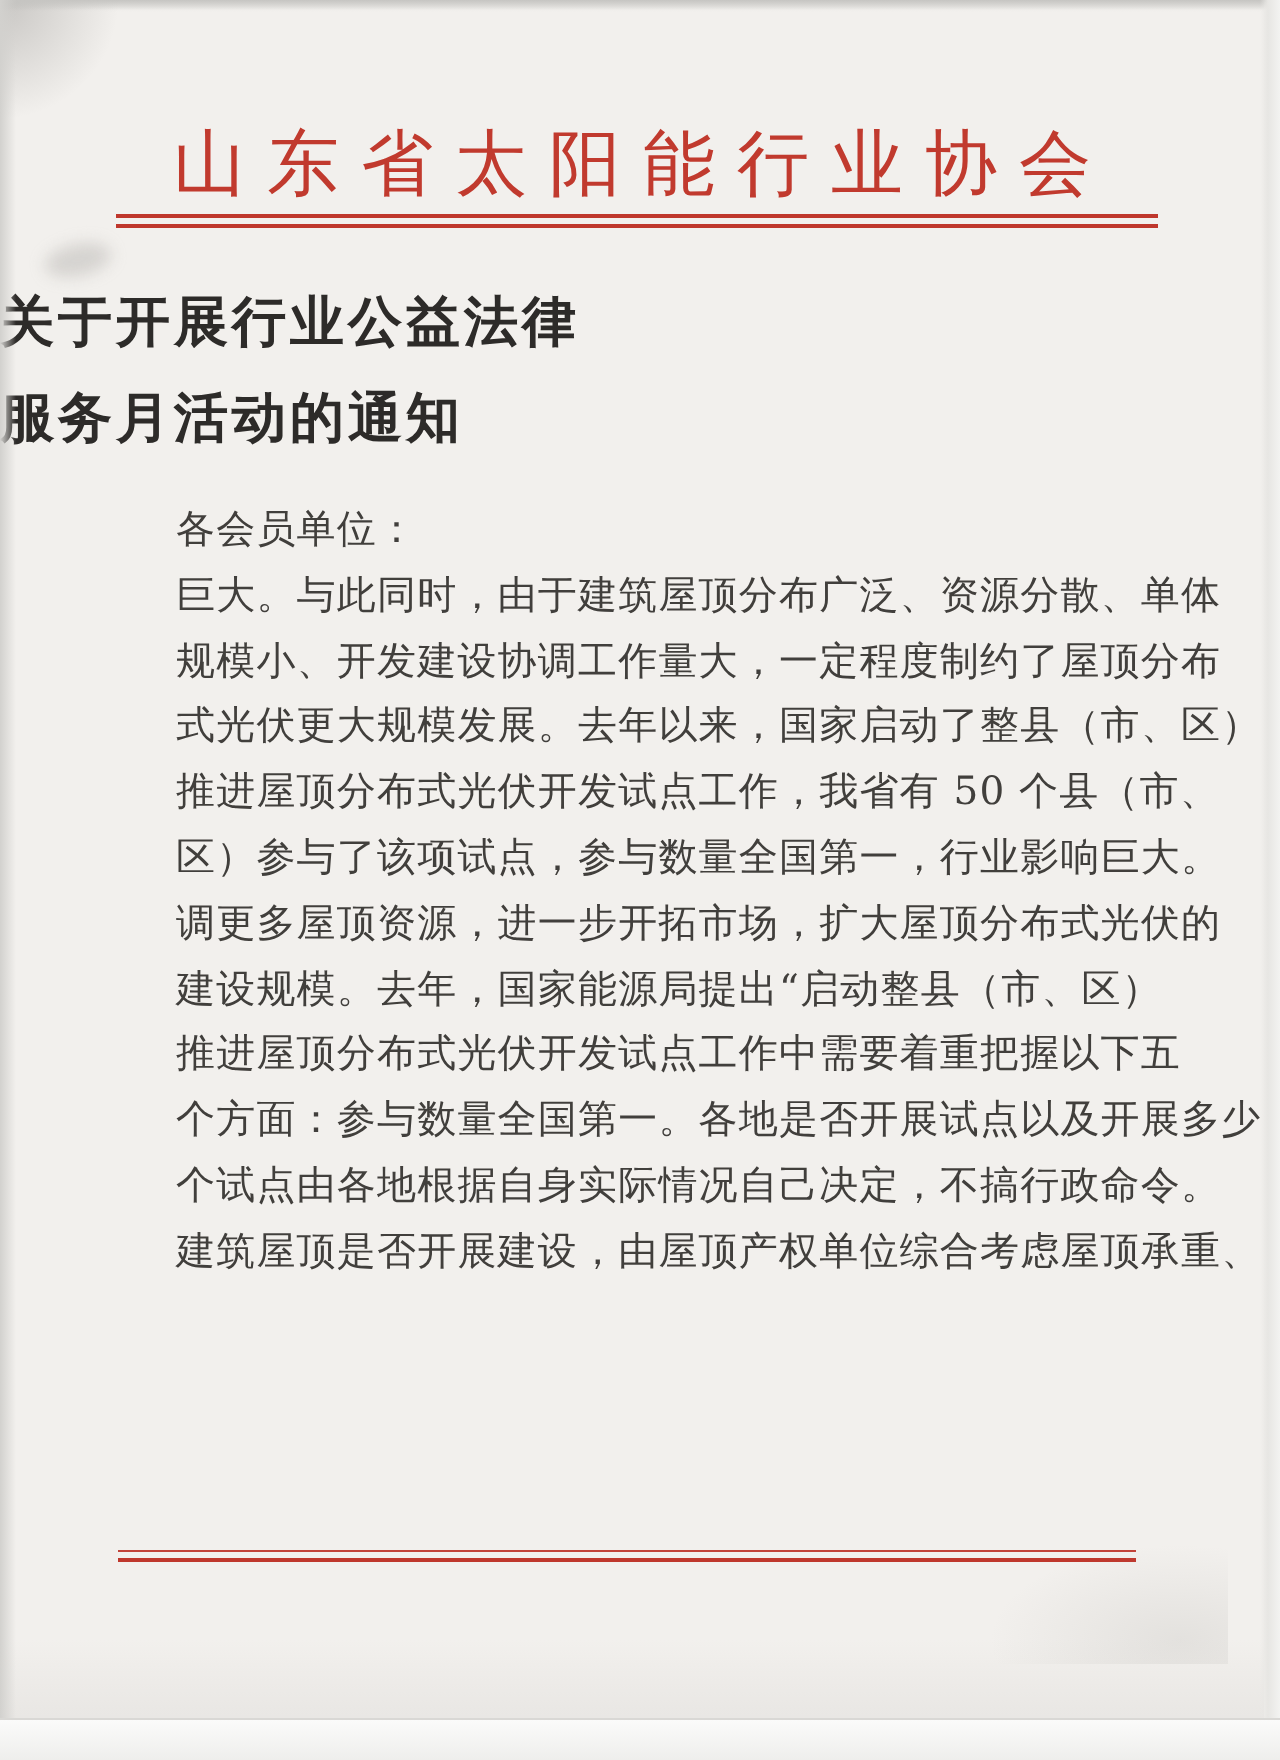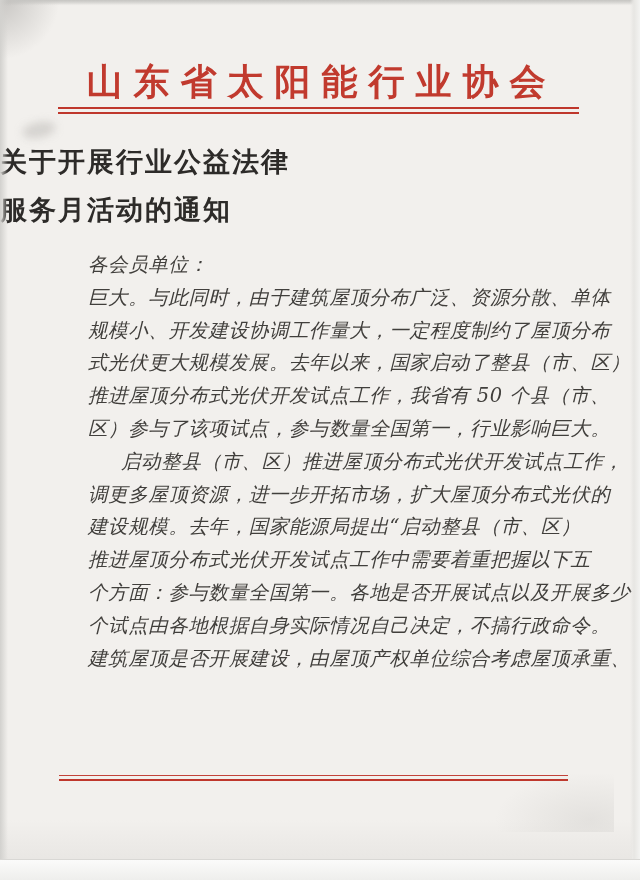--- a/index.html
+++ b/index.html
@@ -73,21 +73,21 @@
   }
 
   
   .letterhead {
     position: absolute;
     left: 0; top: 58px;
     width: 632px;
     margin: 0;
     text-align: center;
     font-size: 36px;
-    font-weight: bold;
+    font-weight: normal;
     color: #c13a2e;
     letter-spacing: 11px;
     padding-left: 11px; 
     box-sizing: border-box;
     white-space: nowrap;
   }
   .head-rule {
     position: absolute;
     left: 58px; top: 107px;
     width: 521px;
@@ -110,21 +110,20 @@
   .doc-title .t-line {
     height: 48px;
     line-height: 34px;
   }
 
   
   .body-text {
     position: absolute;
     left: 88px; top: 249px;
     width: 478px;
-    font-style: italic;
   }
   .body-text p {
     margin: 0;
     font-size: 19.5px;
     line-height: 32.8px;
     letter-spacing: 0.6px;
     color: #413f3c;
     white-space: nowrap;
   }
   .body-text p.indent {
@@ -157,21 +156,20 @@
       <div class="t-line">服务月活动的通知</div>
     </div>
 
     <main class="body-text">
         <p class="">各会员单位：</p>
         <p class="">巨大。与此同时，由于建筑屋顶分布广泛、资源分散、单体</p>
         <p class="">规模小、开发建设协调工作量大，一定程度制约了屋顶分布</p>
         <p class="">式光伏更大规模发展。去年以来，国家启动了整县（市、区）</p>
         <p class="">推进屋顶分布式光伏开发试点工作，我省有 50 个县（市、</p>
         <p class="">区）参与了该项试点，参与数量全国第一，行业影响巨大。</p>
-        <p class="indent">启动整县（市、区）推进屋顶分布式光伏开发试点工作，</p>
         <p class="">调更多屋顶资源，进一步开拓市场，扩大屋顶分布式光伏的</p>
         <p class="">建设规模。去年，国家能源局提出“启动整县（市、区）</p>
         <p class="">推进屋顶分布式光伏开发试点工作中需要着重把握以下五</p>
         <p class="">个方面：参与数量全国第一。各地是否开展试点以及开展多少</p>
         <p class="">个试点由各地根据自身实际情况自己决定，不搞行政命令。</p>
         <p class="">建筑屋顶是否开展建设，由屋顶产权单位综合考虑屋顶承重、</p>
       </main>
 
     <div class="foot-rule"></div>
 

